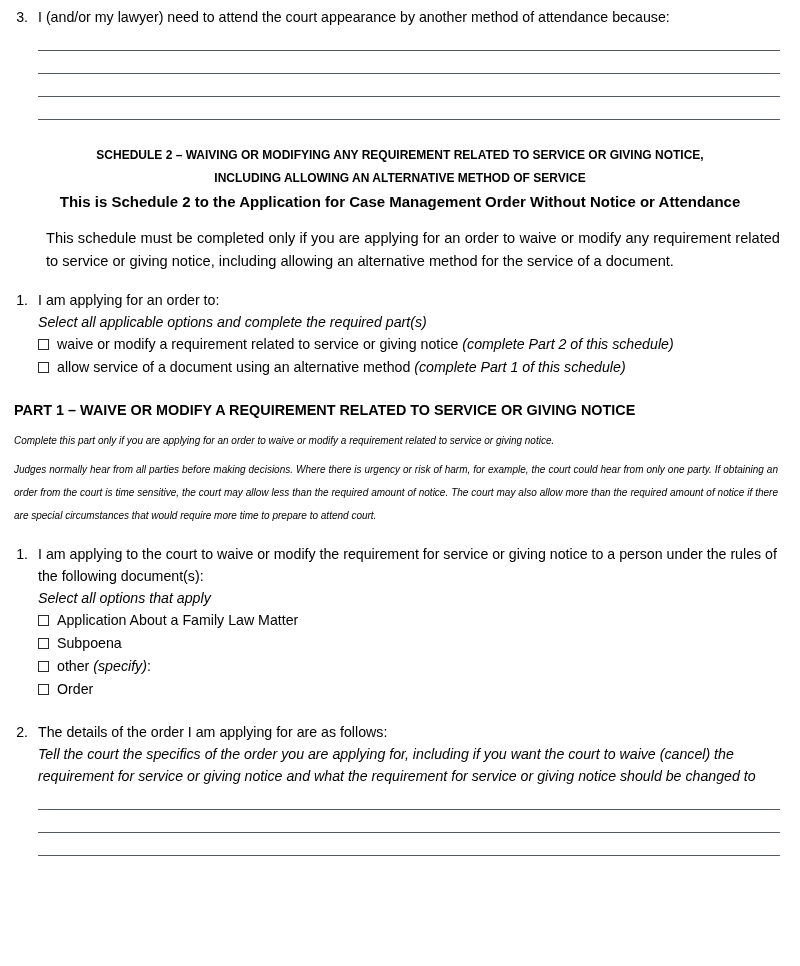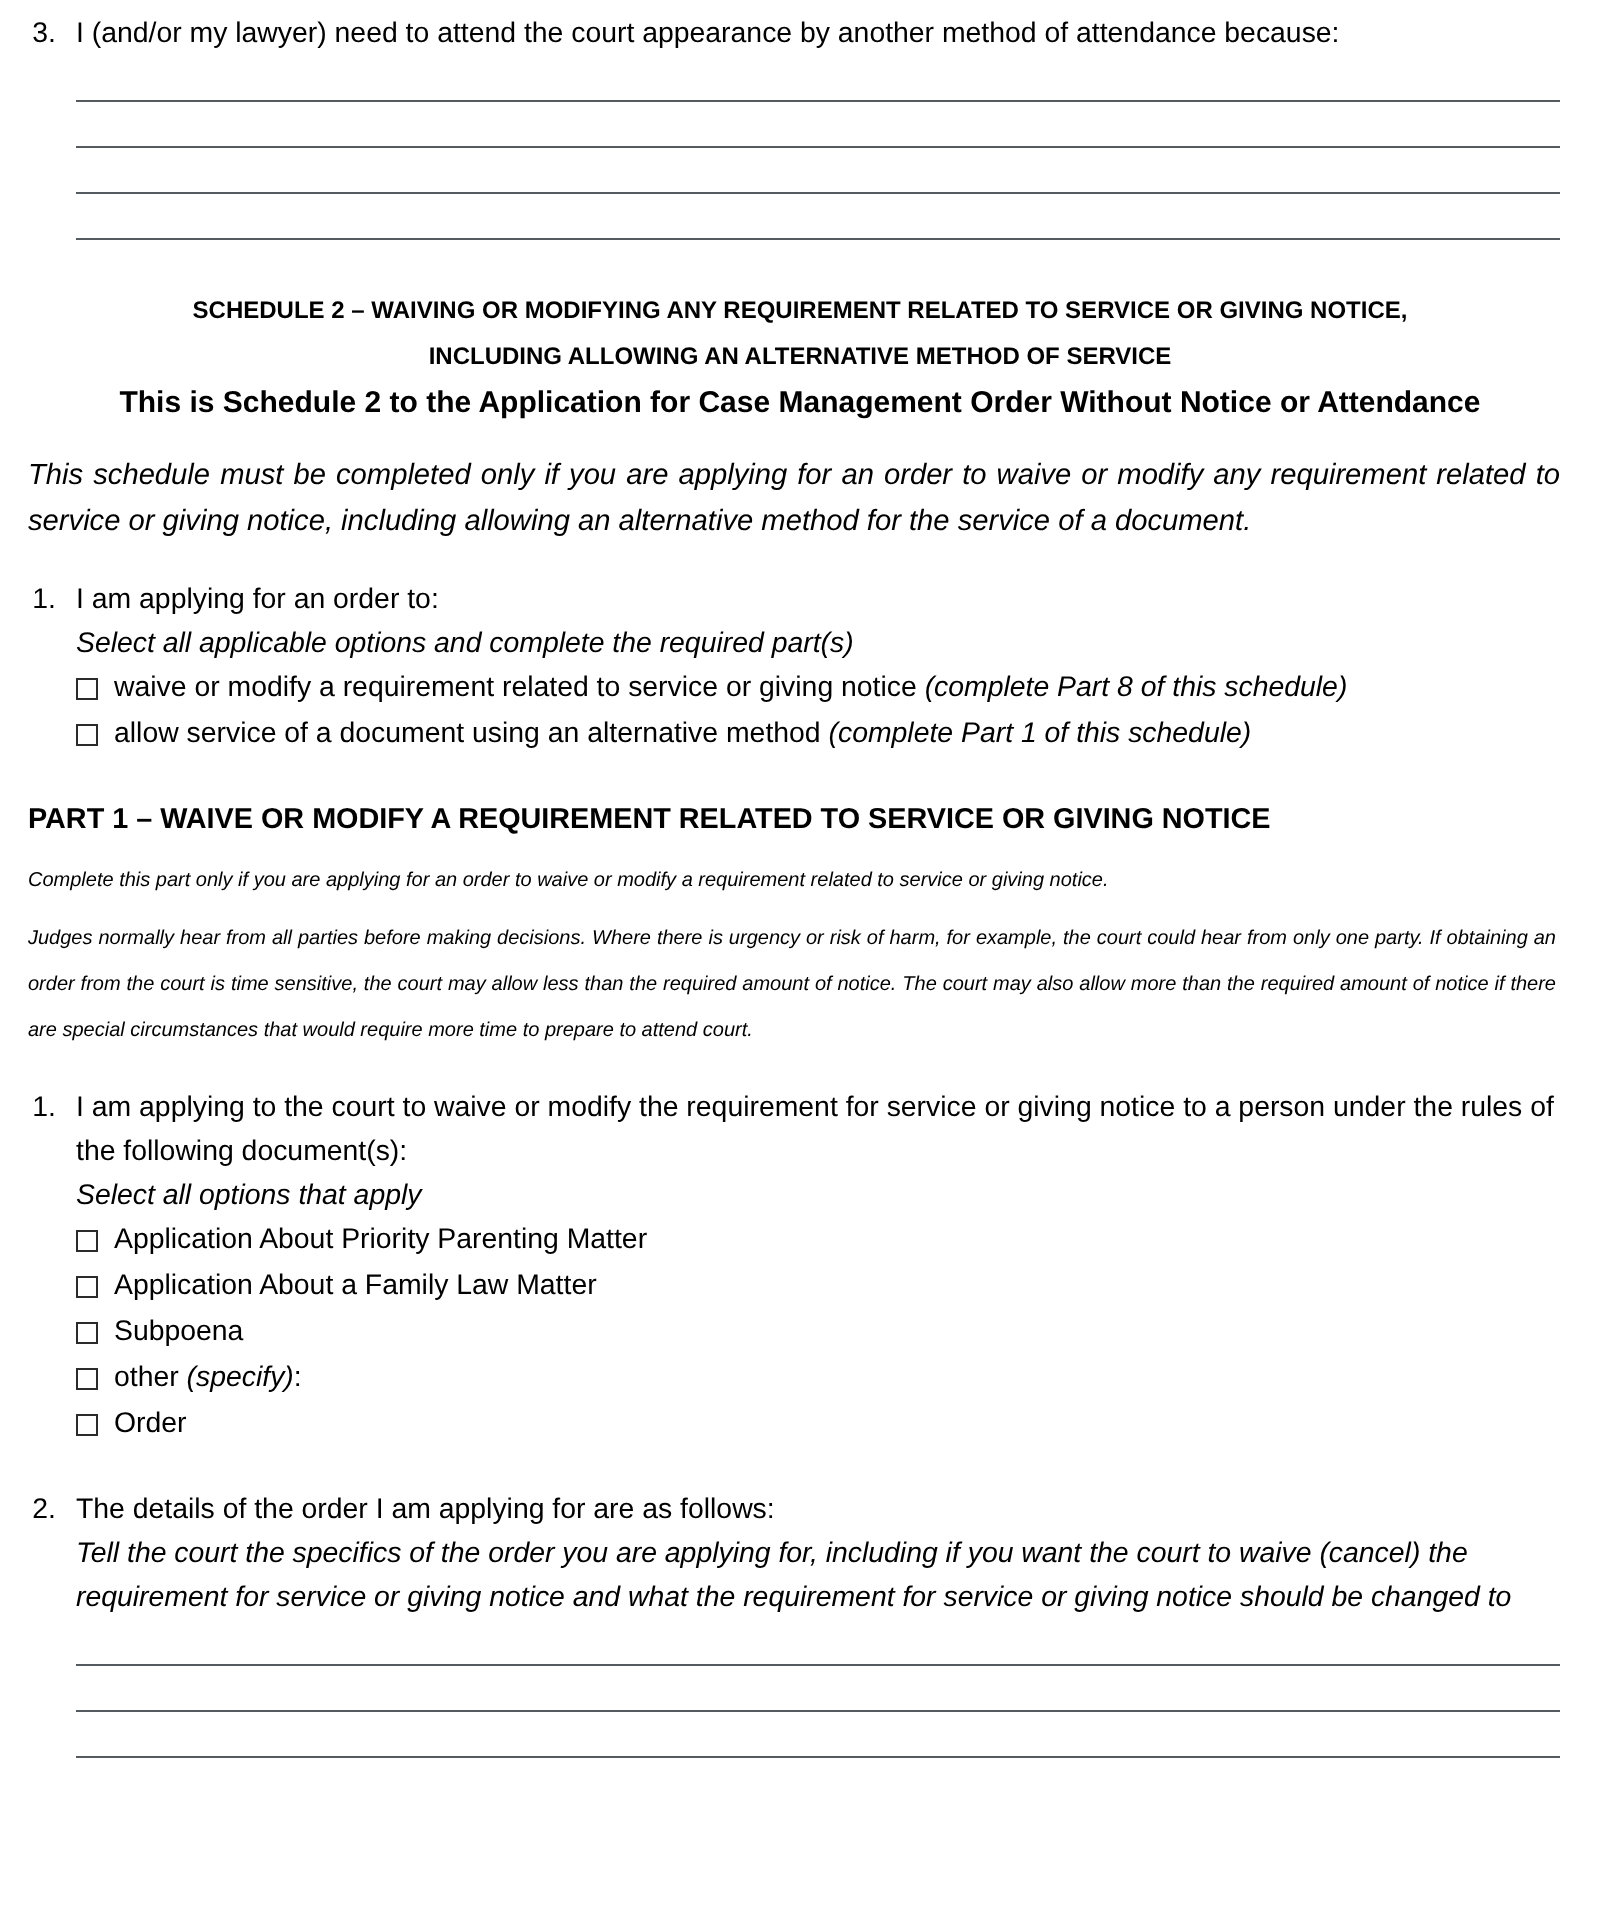--- a/index.html
+++ b/index.html
@@ -74,25 +74,25 @@
   }
   .sched-sub {
     text-align: center;
     font-weight: bold;
     font-size: 15px;
     line-height: 23px;
     padding: 0 24px;
   }
 
   .intro-italic {
-    font-style: italic;
     font-size: 14.6px;
     line-height: 23px;
     text-align: justify;
     padding: 0 20px 0 14px;
+    margin-left: 32px;
   }
 
   
   .part-head {
     font-weight: bold;
     font-size: 14.4px;
     line-height: 22px;
     padding-left: 14px;
   }
   .part-para {
@@ -168,21 +168,21 @@
 
   <div class="spacer-16"></div>
   <div class="q-row">
     <div class="q-num">1.</div>
     <div class="q-body">
       <div class="q-text">I am applying for an order to:</div>
       <div class="hint">Select all applicable options and complete the required part(s)</div>
 
       <div class="cb-row">
         <span class="cb-box"></span>
-        <span class="cb-label"><span>waive or modify a requirement related to service or giving notice </span><i>(complete Part 8 of this schedule)</i></span>
+        <span class="cb-label"><span>waive or modify a requirement related to service or giving notice </span><i>(complete Part 2 of this schedule)</i></span>
       </div>
       <div class="cb-row">
         <span class="cb-box"></span>
         <span class="cb-label"><span>allow service of a document using an alternative method </span><i>(complete Part 1 of this schedule)</i></span>
       </div>
     </div>
   </div>
 
   <div class="spacer-20"></div>
   <div class="part-head">PART 1 – WAIVE OR MODIFY A REQUIREMENT RELATED TO SERVICE OR GIVING NOTICE</div>
@@ -193,24 +193,20 @@
 
   <div class="spacer-16"></div>
   <div class="q-row">
     <div class="q-num">1.</div>
     <div class="q-body">
       <div class="q-text">I am applying to the court to waive or modify the requirement for service or giving notice to a person under the rules of the following document(s):</div>
       <div class="hint">Select all options that apply</div>
 
       <div class="cb-row">
         <span class="cb-box"></span>
-        <span class="cb-label">Application About Priority Parenting Matter</span>
-      </div>
-      <div class="cb-row">
-        <span class="cb-box"></span>
         <span class="cb-label">Application About a Family Law Matter</span>
       </div>
       <div class="cb-row">
         <span class="cb-box"></span>
         <span class="cb-label">Subpoena</span>
       </div>
       <div class="cb-row">
         <span class="cb-box"></span>
         <span class="cb-label"><span>other </span><i>(specify)</i><span>:</span></span>
       </div>

